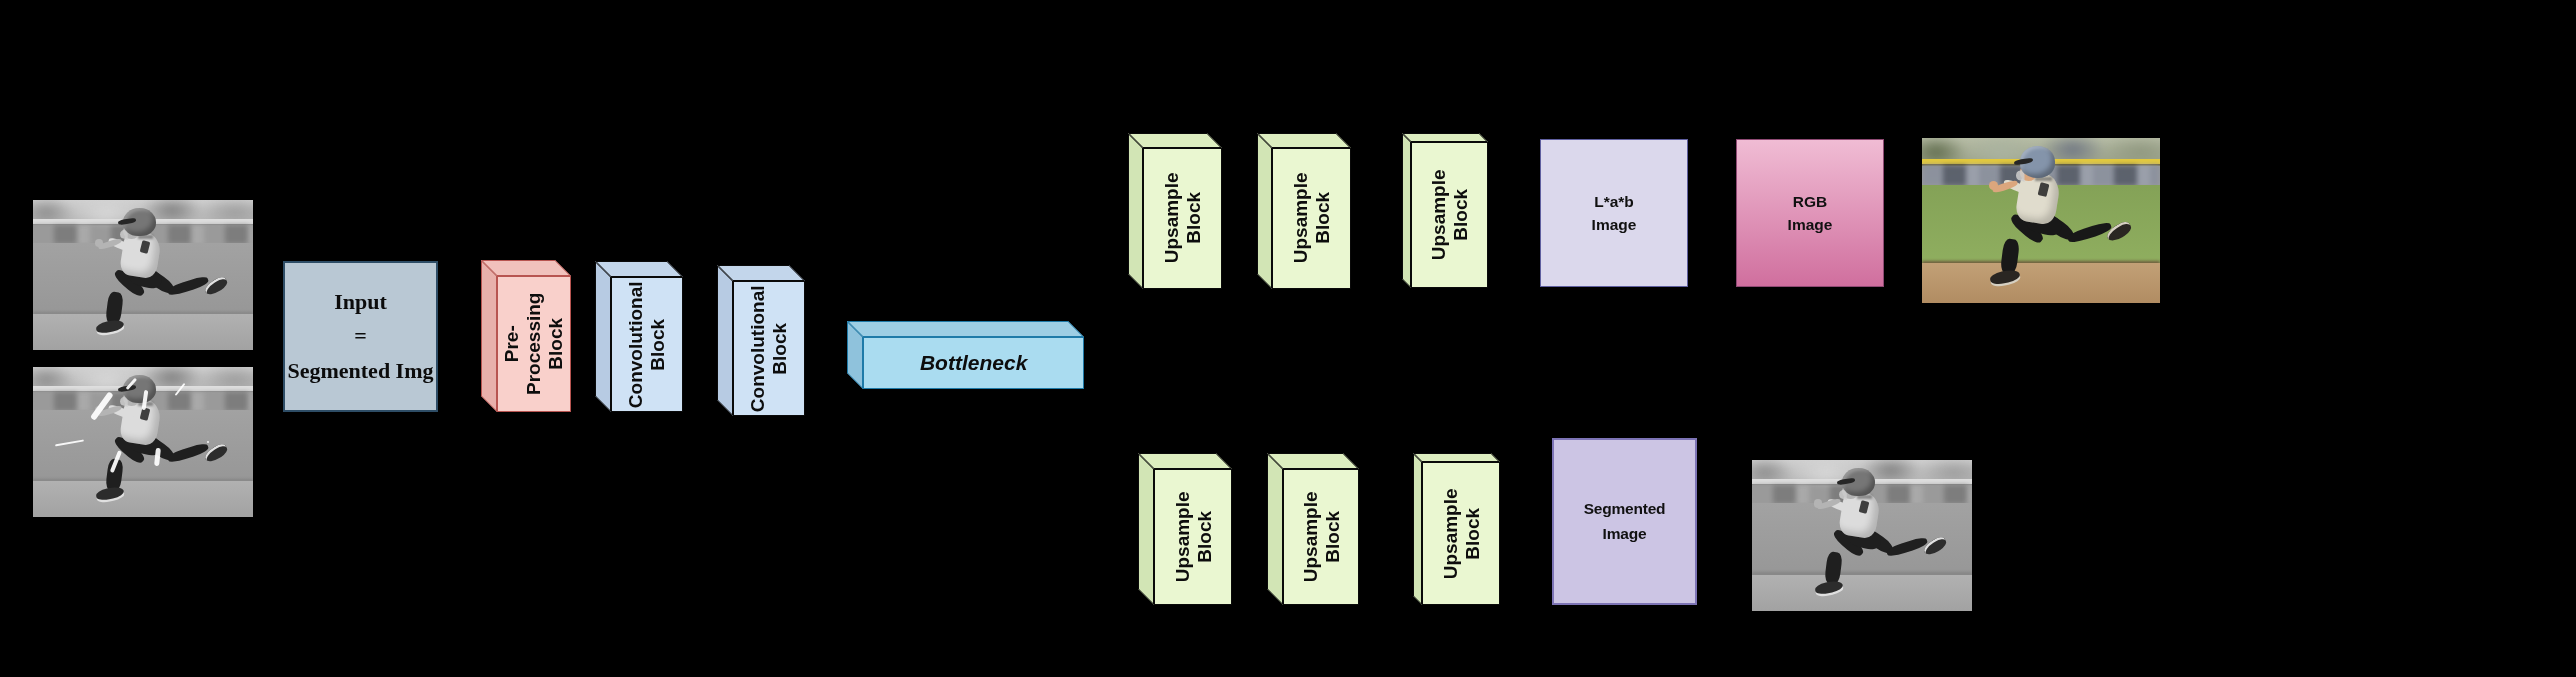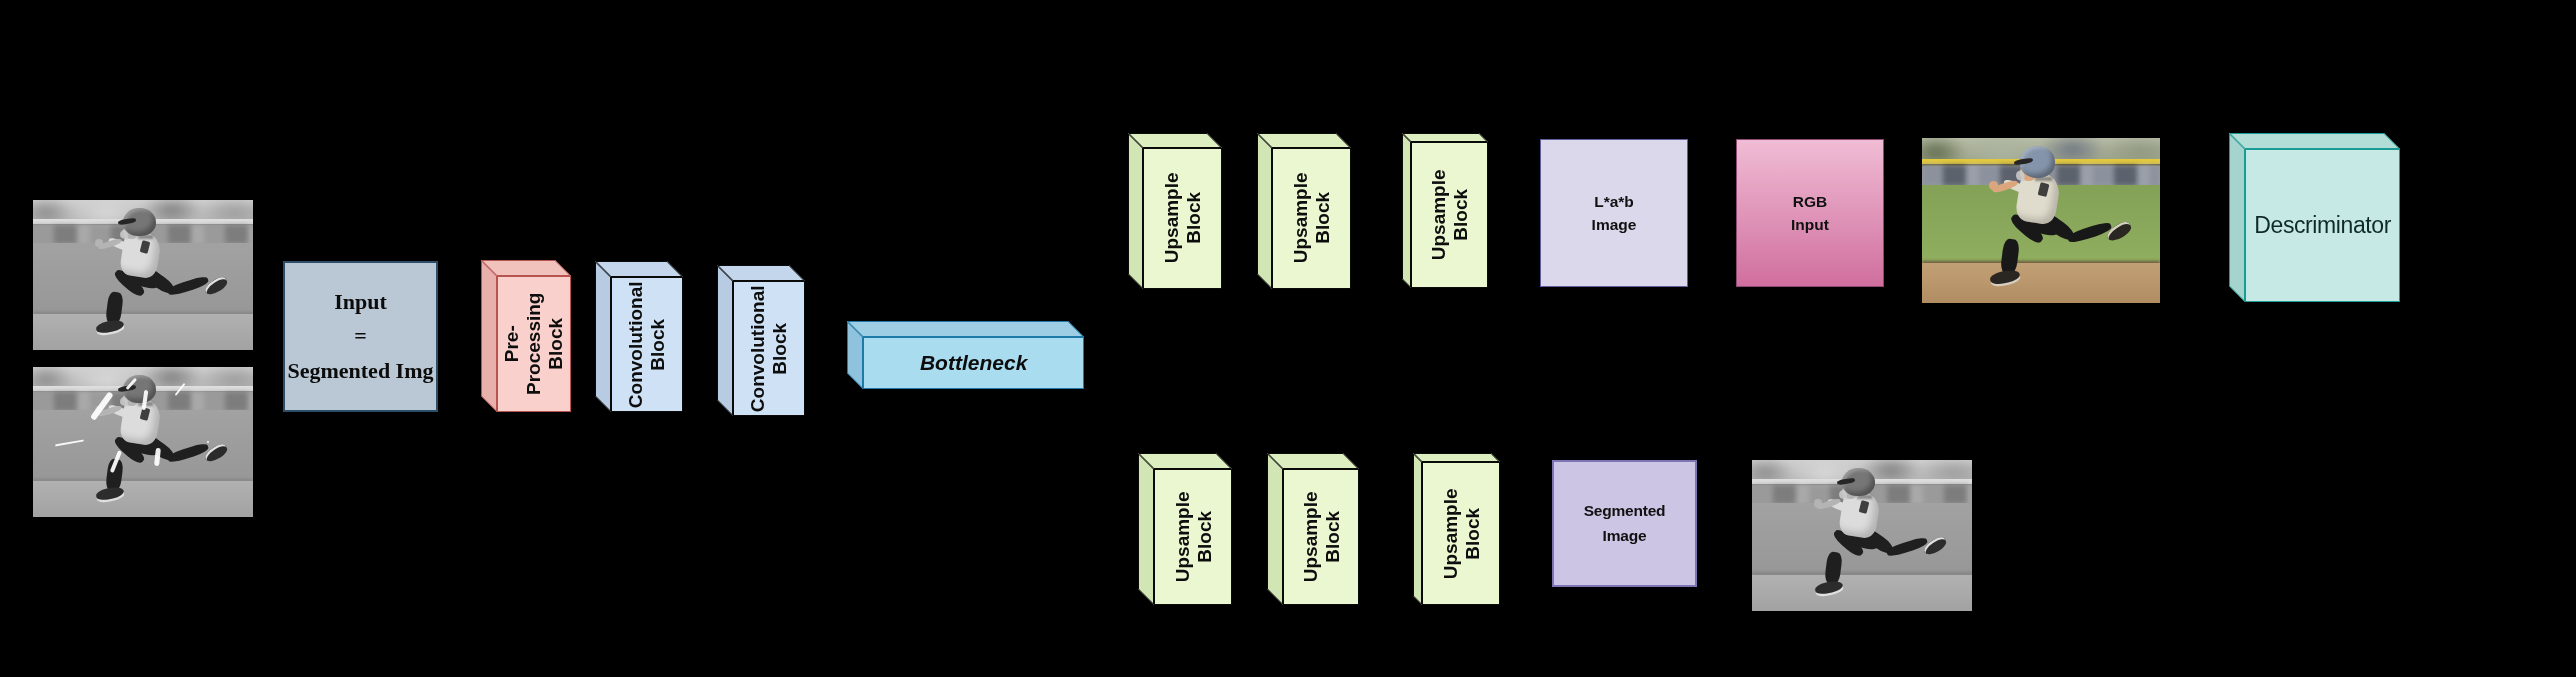--- a/index.html
+++ b/index.html
@@ -11,21 +11,21 @@
         text-align:center;white-space:pre-line;color:#111;}
   .input-block{left:283px;top:261px;width:155px;height:151px;
         background:var(--fill,#b9c8d4);border:2.4px solid var(--stroke,#2e4d66);
         font-family:"Liberation Serif",serif;font-weight:bold;font-size:22px;line-height:1.55;color:#0c0c0c;}
   .lab-block{left:1540px;top:139px;width:148px;height:148px;
         background:var(--fill,#dbd8ec);border:1.6px solid var(--stroke,#5f5f9f);
         font-weight:bold;font-size:15.5px;line-height:1.5;}
   .rgb-block{left:1736px;top:139px;width:148px;height:148px;
         background:linear-gradient(180deg,var(--fill-top,#f0bcd4),var(--fill-bottom,#d06f9e));
         border:1.6px solid var(--stroke,#8f4a74);font-weight:bold;font-size:15.5px;line-height:1.5;}
-  .seg-block{left:1552px;top:460px;width:145px;height:127px;
+  .seg-block{left:1552px;top:438px;width:145px;height:167px;
         background:var(--fill,#ccc5e4);border:2.4px solid var(--stroke,#7d74b5);
         font-weight:bold;font-size:15.5px;line-height:1.6;letter-spacing:-0.2px;}
 
   
   .box3d{position:absolute;}
   .box3d .front{position:absolute;left:var(--d);top:var(--d);
         width:calc(100% - var(--d));height:calc(100% - var(--d));box-sizing:border-box;
         background:var(--fill);border:1.6px solid var(--stroke);
         display:flex;align-items:center;justify-content:center;z-index:2;}
   .box3d .topf{position:absolute;left:0;top:0;width:calc(100% - var(--d));height:var(--d);
@@ -266,21 +266,21 @@
 Block</span>
     </div>
   </div>
 
   <div class="flat lab-block" style="--fill: #dbd8ec; --stroke: #5f5f9f;">
     <span>L*a*b
 Image</span>
   </div>
   <div class="flat rgb-block" style="--stroke: #8f4a74; --fill-top: #f0bcd4; --fill-bottom: #d06f9e;">
     <span>RGB
-Input</span>
+Image</span>
   </div>
 
   <div class="photo color p3" aria-label="Colorized RGB photo of the baseball player running on the field">
     <div class="band-top"></div>
     <div class="blobs"></div>
     <div class="rail"></div>
     <div class="cars"></div>
     <div class="field"></div>
     <div class="shadowline"></div>
     <div class="dirt"></div>
@@ -298,27 +298,20 @@
       <div class="arm-upper"></div>
       <div class="forearm"></div>
       <div class="hand"></div>
       <div class="face"></div>
       <div class="mask"></div>
       <div class="helmet"></div>
       <div class="brim"></div>
     </div>
   </div>
 
-  <div class="box3d disc-box" style="--fill: #c6e9e5; --stroke: #1a9b94;">
-    <div class="sidef"></div>
-    <div class="topf"></div>
-    <div class="front">
-      <span class="hlabel">Descriminator</span>
-    </div>
-  </div>
 
   <div class="box3d up-box ub1-box" style="--fill: #eaf7d1; --stroke: #0a0a0a;">
     <div class="sidef"></div>
     <div class="topf"></div>
     <div class="front">
       <span class="vlabel">Upsample
 Block</span>
     </div>
   </div>
   <div class="box3d up-box ub2-box" style="--fill: #eaf7d1; --stroke: #0a0a0a;">

